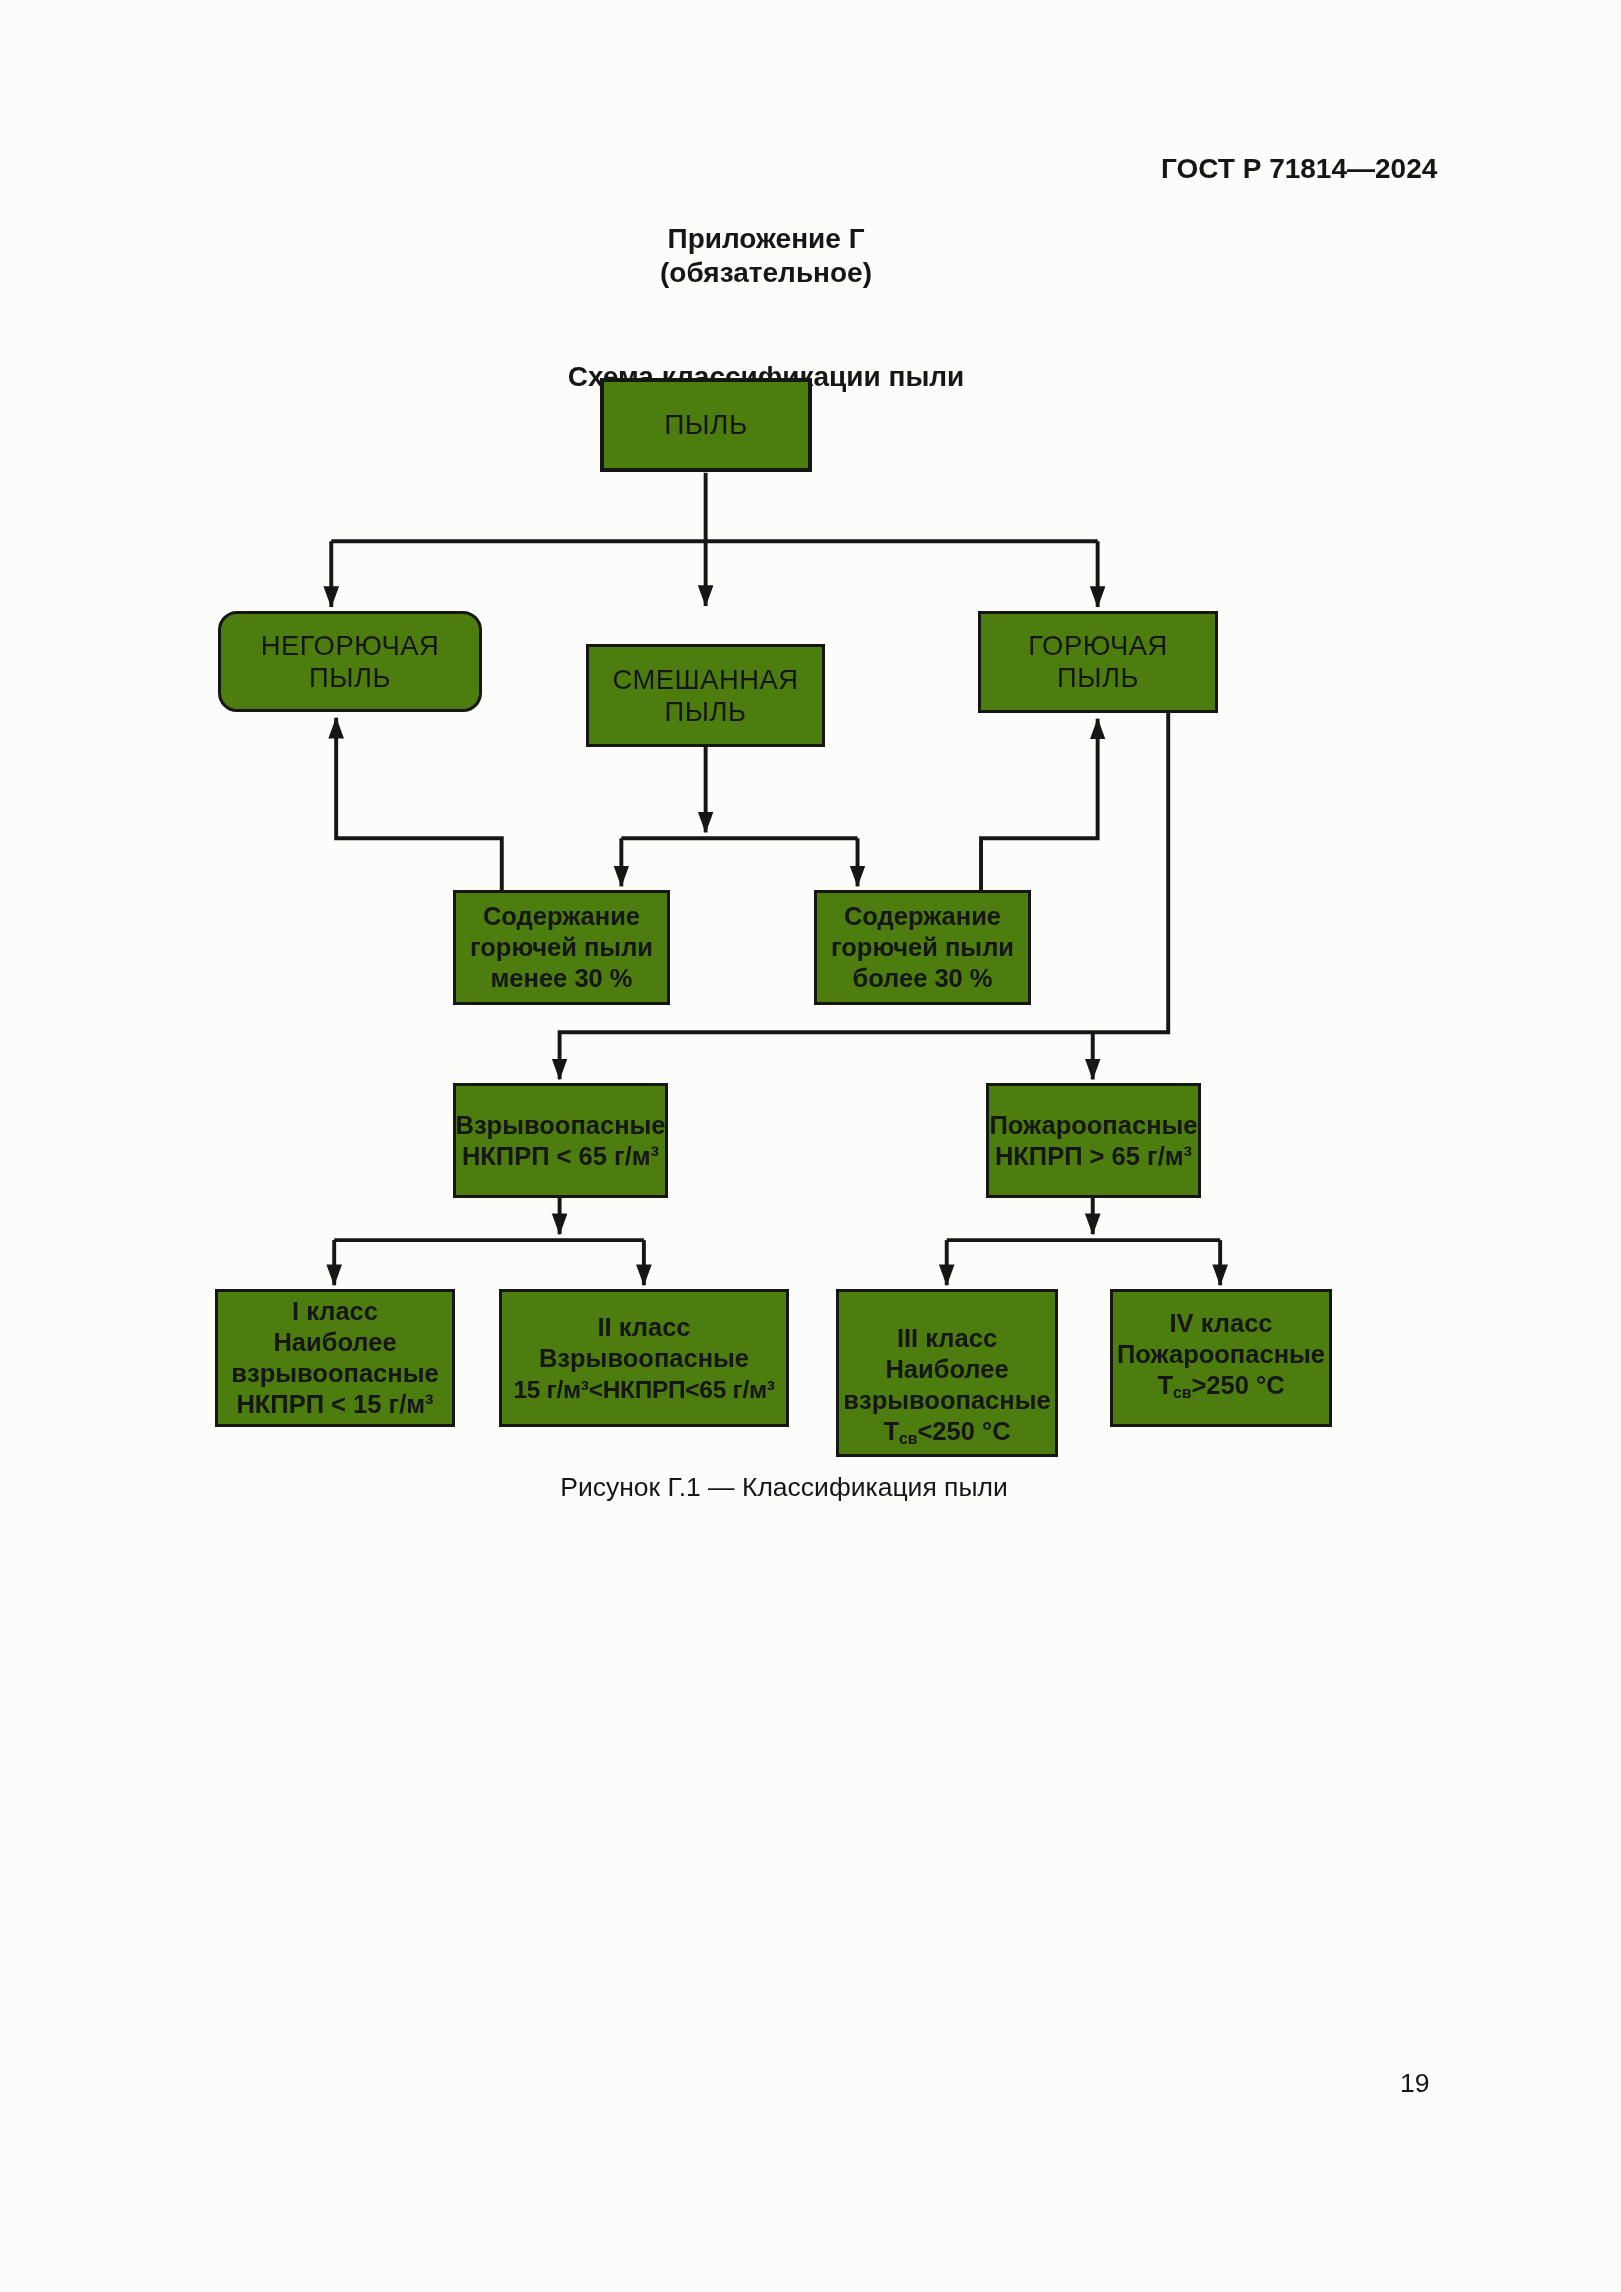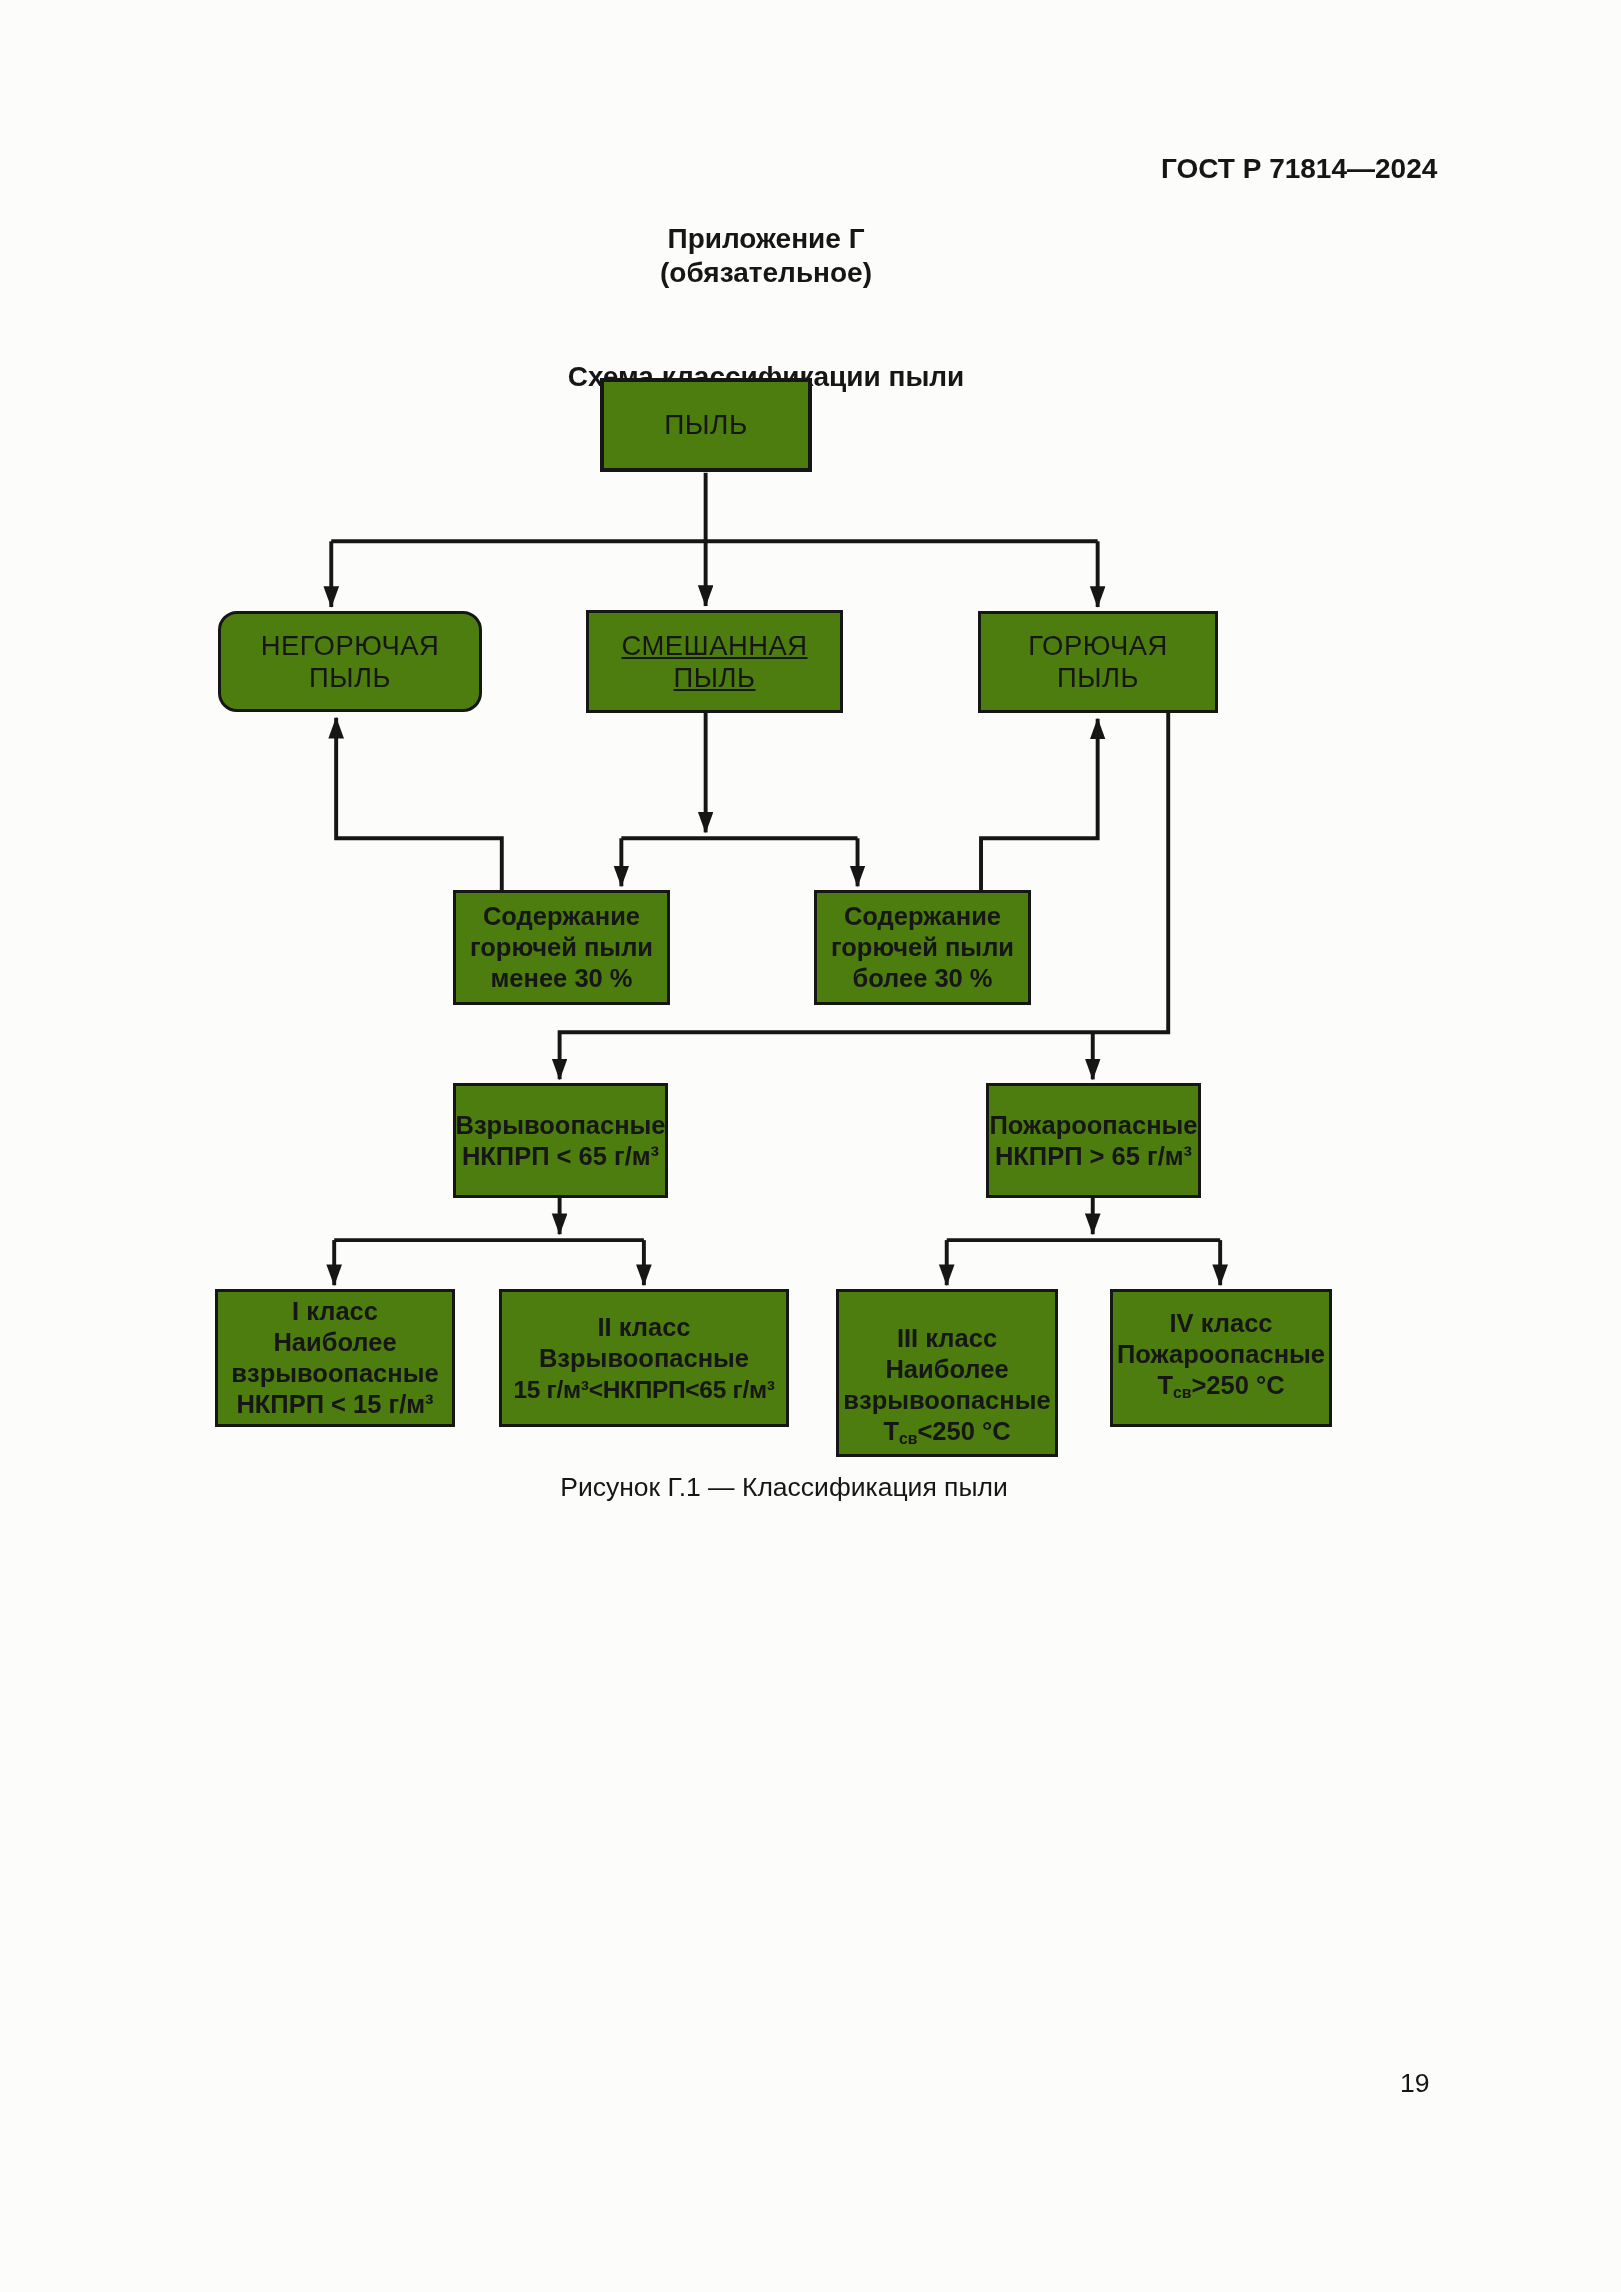--- a/index.html
+++ b/index.html
@@ -103,21 +103,21 @@
 
   <div class="fbox caps b1" style="left:600px;top:378px;width:212px;height:94px;">
     <span class="bline">ПЫЛЬ</span>
   </div>
 
   <div class="fbox caps" style="left:218px;top:611px;width:264px;height:101px;border-radius:19px;">
     <span class="bline">НЕГОРЮЧАЯ</span>
     <span class="bline">ПЫЛЬ</span>
   </div>
 
-  <div class="fbox caps" style="left:586px;top:610px;width:257px;height:103px;text-decoration:underline;">
+  <div class="fbox caps" style="left:586px;top:644px;width:239px;height:103px;">
     <span class="bline">СМЕШАННАЯ</span>
     <span class="bline">ПЫЛЬ</span>
   </div>
 
   <div class="fbox caps" style="left:978px;top:611px;width:240px;height:102px;">
     <span class="bline">ГОРЮЧАЯ</span>
     <span class="bline">ПЫЛЬ</span>
   </div>
 
   <div class="fbox bold" style="left:453px;top:890px;width:217px;height:115px;">

